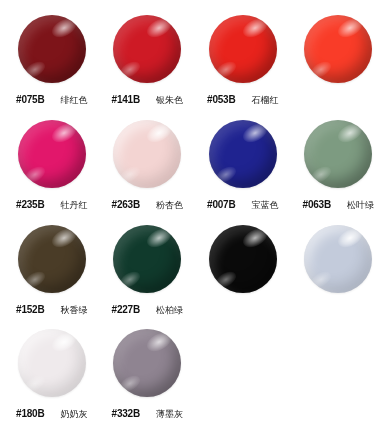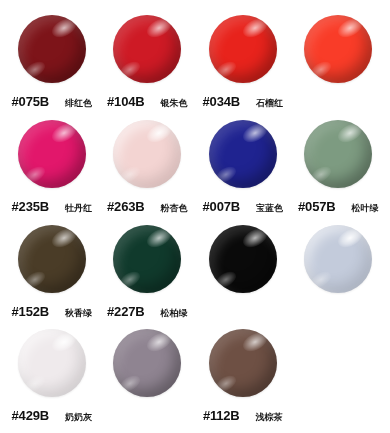--- a/index.html
+++ b/index.html
@@ -85,28 +85,28 @@
   }
   .caption {
     margin-top: 11px;
     white-space: nowrap;
     line-height: 1;
     display: flex;
     align-items: baseline;
     justify-content: center;
   }
   .code {
-    font-size: 13px;
+    font-size: 10px;
     font-weight: bold;
     color: #111111;
     letter-spacing: -0.2px;
   }
   .cname {
     font-size: 9px;
-    font-weight: bold;
+    font-weight: normal;
     color: #1a1a1a;
     margin-left: 16px;
     font-family: "DejaVu Sans", "Liberation Sans", sans-serif;
   }
 </style>
 </head>
 <body>
 
 <div id="swatch-grid" style="background: rgb(255, 255, 255);">
     <div class="swatch-cell">
@@ -116,30 +116,30 @@
       <div class="caption">
         <span class="code">#075B</span>
         <span class="cname">绯红色</span>
       </div>
     </div>
     <div class="swatch-cell">
       <div class="disc-wrap">
         <div class="disc" style="--c: #CE1A25;"></div>
       </div>
       <div class="caption">
-        <span class="code">#104B</span>
+        <span class="code">#141B</span>
         <span class="cname">银朱色</span>
       </div>
     </div>
     <div class="swatch-cell">
       <div class="disc-wrap">
         <div class="disc" style="--c: #E8231C;"></div>
       </div>
       <div class="caption">
-        <span class="code">#034B</span>
+        <span class="code">#053B</span>
         <span class="cname">石榴红</span>
       </div>
     </div>
     <div class="swatch-cell">
       <div class="disc-wrap">
         <div class="disc" style="--c: #F93C28;"></div>
       </div>
     </div>
     <div class="swatch-cell">
       <div class="disc-wrap">
@@ -166,21 +166,21 @@
       <div class="caption">
         <span class="code">#007B</span>
         <span class="cname">宝蓝色</span>
       </div>
     </div>
     <div class="swatch-cell">
       <div class="disc-wrap">
         <div class="disc" style="--c: #7D9B81;"></div>
       </div>
       <div class="caption">
-        <span class="code">#057B</span>
+        <span class="code">#063B</span>
         <span class="cname">松叶绿</span>
       </div>
     </div>
     <div class="swatch-cell">
       <div class="disc-wrap">
         <div class="disc" style="--c: #4A3C27;"></div>
       </div>
       <div class="caption">
         <span class="code">#152B</span>
         <span class="cname">秋香绿</span>
@@ -203,31 +203,26 @@
     <div class="swatch-cell">
       <div class="disc-wrap">
         <div class="disc is-light" style="--c: #C3CBDB;"></div>
       </div>
     </div>
     <div class="swatch-cell">
       <div class="disc-wrap">
         <div class="disc is-light" style="--c: #EFEAEC;"></div>
       </div>
       <div class="caption">
-        <span class="code">#429B</span>
+        <span class="code">#180B</span>
         <span class="cname">奶奶灰</span>
       </div>
     </div>
     <div class="swatch-cell">
       <div class="disc-wrap">
         <div class="disc" style="--c: #8F8491;"></div>
       </div>
-    </div>
-    <div class="swatch-cell">
-      <div class="disc-wrap">
-        <div class="disc" style="--c: #6E5044;"></div>
-      </div>
-      <div class="caption">
-        <span class="code">#112B</span>
-        <span class="cname">浅棕茶</span>
+      <div class="caption">
+        <span class="code">#332B</span>
+        <span class="cname">薄墨灰</span>
       </div>
     </div>
   </div>
 
 </body></html>

